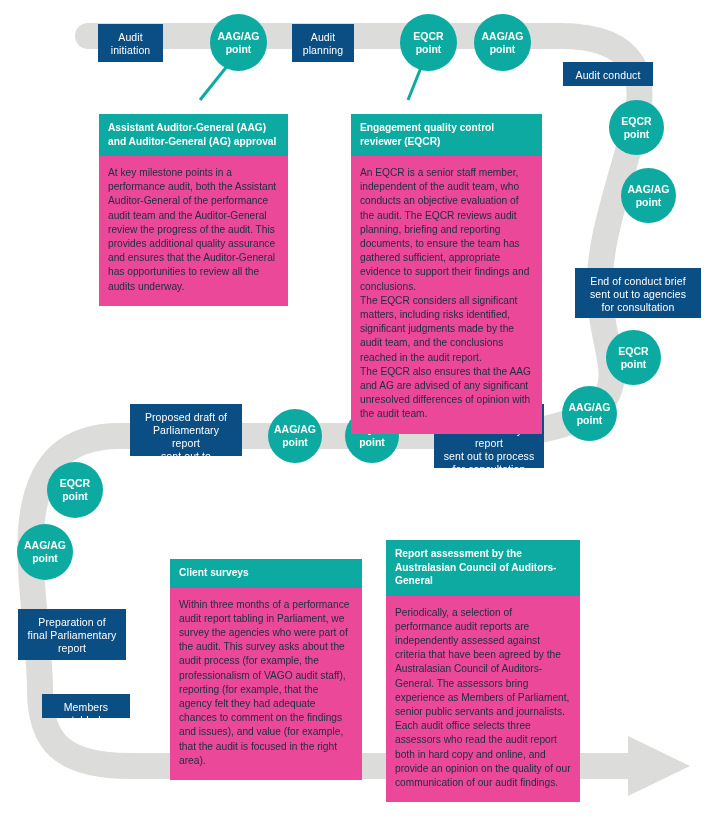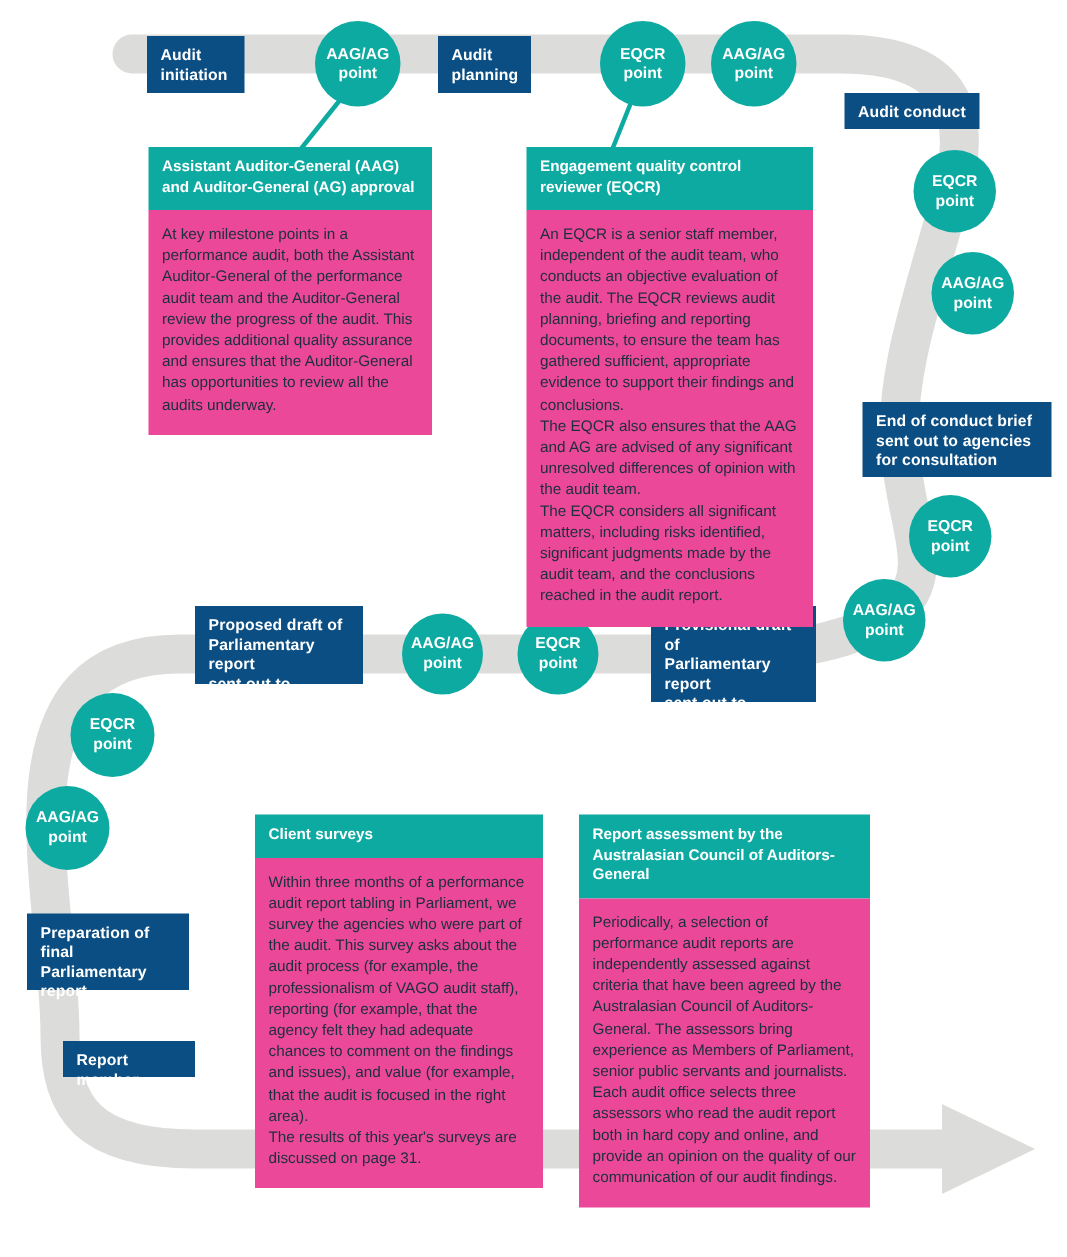--- a/index.html
+++ b/index.html
@@ -19,46 +19,47 @@
   #leaders{position:absolute;left:0;top:0;width:711px;height:838px;z-index:2;}
 
   
   .node{position:absolute;z-index:3;}
 
   
   .stagebox{
     background:#0a4e83;
     color:#ffffff;
     font-size:10.5px;
-    font-weight:bold;
+    font-weight:normal;
     line-height:13px;
     padding:7px 9px;
     box-sizing:border-box;
     letter-spacing:0.1px;
+    text-align:center;
   }
 
   
   .circle{
     background:#0daaa2;
     border-radius:50%;
     color:#ffffff;
     font-size:10.5px;
     font-weight:bold;
     line-height:13px;
     display:flex;
     flex-direction:column;
     align-items:center;
     justify-content:center;
     text-align:center;
     box-sizing:border-box;
   }
   .circle span{display:block;}
 
   
-  .panel{box-sizing:border-box;z-index:4;}
+  .panel{box-sizing:border-box;z-index:4;margin-top:16px;}
   .panel .phead{
     background:#0daaa2;
     color:#ffffff;
     font-size:10.2px;
     font-weight:bold;
     line-height:13.5px;
     padding:7px 9px 8px 9px;
   }
   .panel .pbody{
     background:#ec4899;
@@ -131,21 +132,21 @@
 for consultation</span>
   </div>
 
   <div class="node stagebox" style="left:18px;top:609px;width:108px;height:51px;">
     <span style="white-space:pre-line;">Preparation of
 final Parliamentary
 report</span>
   </div>
 
   <div class="node stagebox" style="left:42px;top:694px;width:88px;height:24px;">
-    <span style="white-space:pre-line;">Report member</span>
+    <span style="white-space:pre-line;">Members tabled</span>
   </div>
 
   <div class="node circle" style="left:210px;top:14px;width:57px;height:57px;">
     <span>AAG/AG</span>
     <span>point</span>
   </div>
 
   <div class="node circle" style="left:400px;top:14px;width:57px;height:57px;">
     <span>EQCR</span>
     <span>point</span>
@@ -200,33 +201,32 @@
     <div class="phead">Assistant Auditor-General (AAG) and Auditor-General (AG) approval</div>
     <div class="pbody">
       <p>At key milestone points in a performance audit, both the Assistant Auditor-General of the performance audit team and the Auditor-General review the progress of the audit. This provides additional quality assurance and ensures that the Auditor-General has opportunities to review all the audits underway.</p>
     </div>
   </div>
 
   <div class="node panel" style="left:306px;top:98px;width:236px;padding-left:45px;">
     <div class="phead">Engagement quality control reviewer (EQCR)</div>
     <div class="pbody">
       <p>An EQCR is a senior staff member, independent of the audit team, who conducts an objective evaluation of the audit. The EQCR reviews audit planning, briefing and reporting documents, to ensure the team has gathered sufficient, appropriate evidence to support their findings and conclusions.</p>
+      <p>The EQCR considers all significant matters, including risks identified, significant judgments made by the audit team, and the conclusions reached in the audit report.</p>
       <p>The EQCR also ensures that the AAG and AG are advised of any significant unresolved differences of opinion with the audit team.</p>
-      <p>The EQCR considers all significant matters, including risks identified, significant judgments made by the audit team, and the conclusions reached in the audit report.</p>
     </div>
   </div>
 
   <div class="node panel" style="left:170px;top:543px;width:192px;border-radius:31px;">
     <div class="phead">Client surveys</div>
     <div class="pbody">
       <p>Within three months of a performance audit report tabling in Parliament, we survey the agencies who were part of the audit. This survey asks about the audit process (for example, the professionalism of VAGO audit staff), reporting (for example, that the agency felt they had adequate chances to comment on the findings and issues), and value (for example, that the audit is focused in the right area).</p>
-      <p>The results of this year's surveys are discussed on page 31.</p>
-    </div>
-  </div>
-
-  <div class="node panel" style="left:386px;top:543px;width:194px;">
+    </div>
+  </div>
+
+  <div class="node panel" style="left:386px;top:524px;width:194px;">
     <div class="phead">Report assessment by the Australasian Council of Auditors-General</div>
     <div class="pbody">
       <p>Periodically, a selection of performance audit reports are independently assessed against criteria that have been agreed by the Australasian Council of Auditors-General. The assessors bring experience as Members of Parliament, senior public servants and journalists. Each audit office selects three assessors who read the audit report both in hard copy and online, and provide an opinion on the quality of our communication of our audit findings.</p>
     </div>
   </div>
 
 </div>
 
 </body></html>

